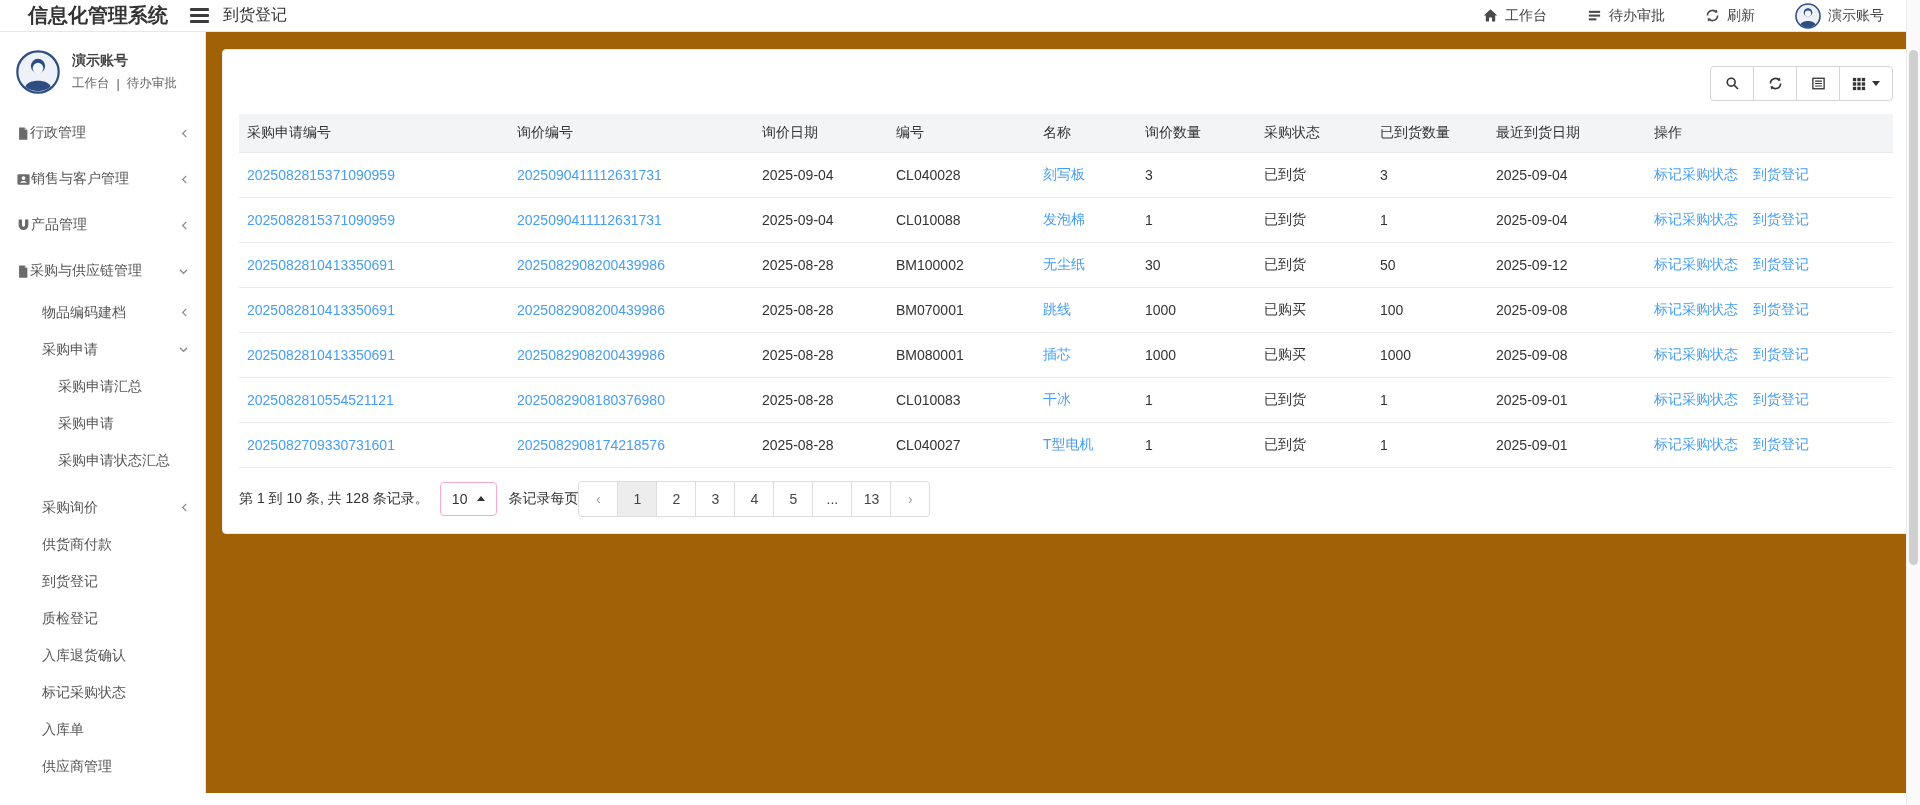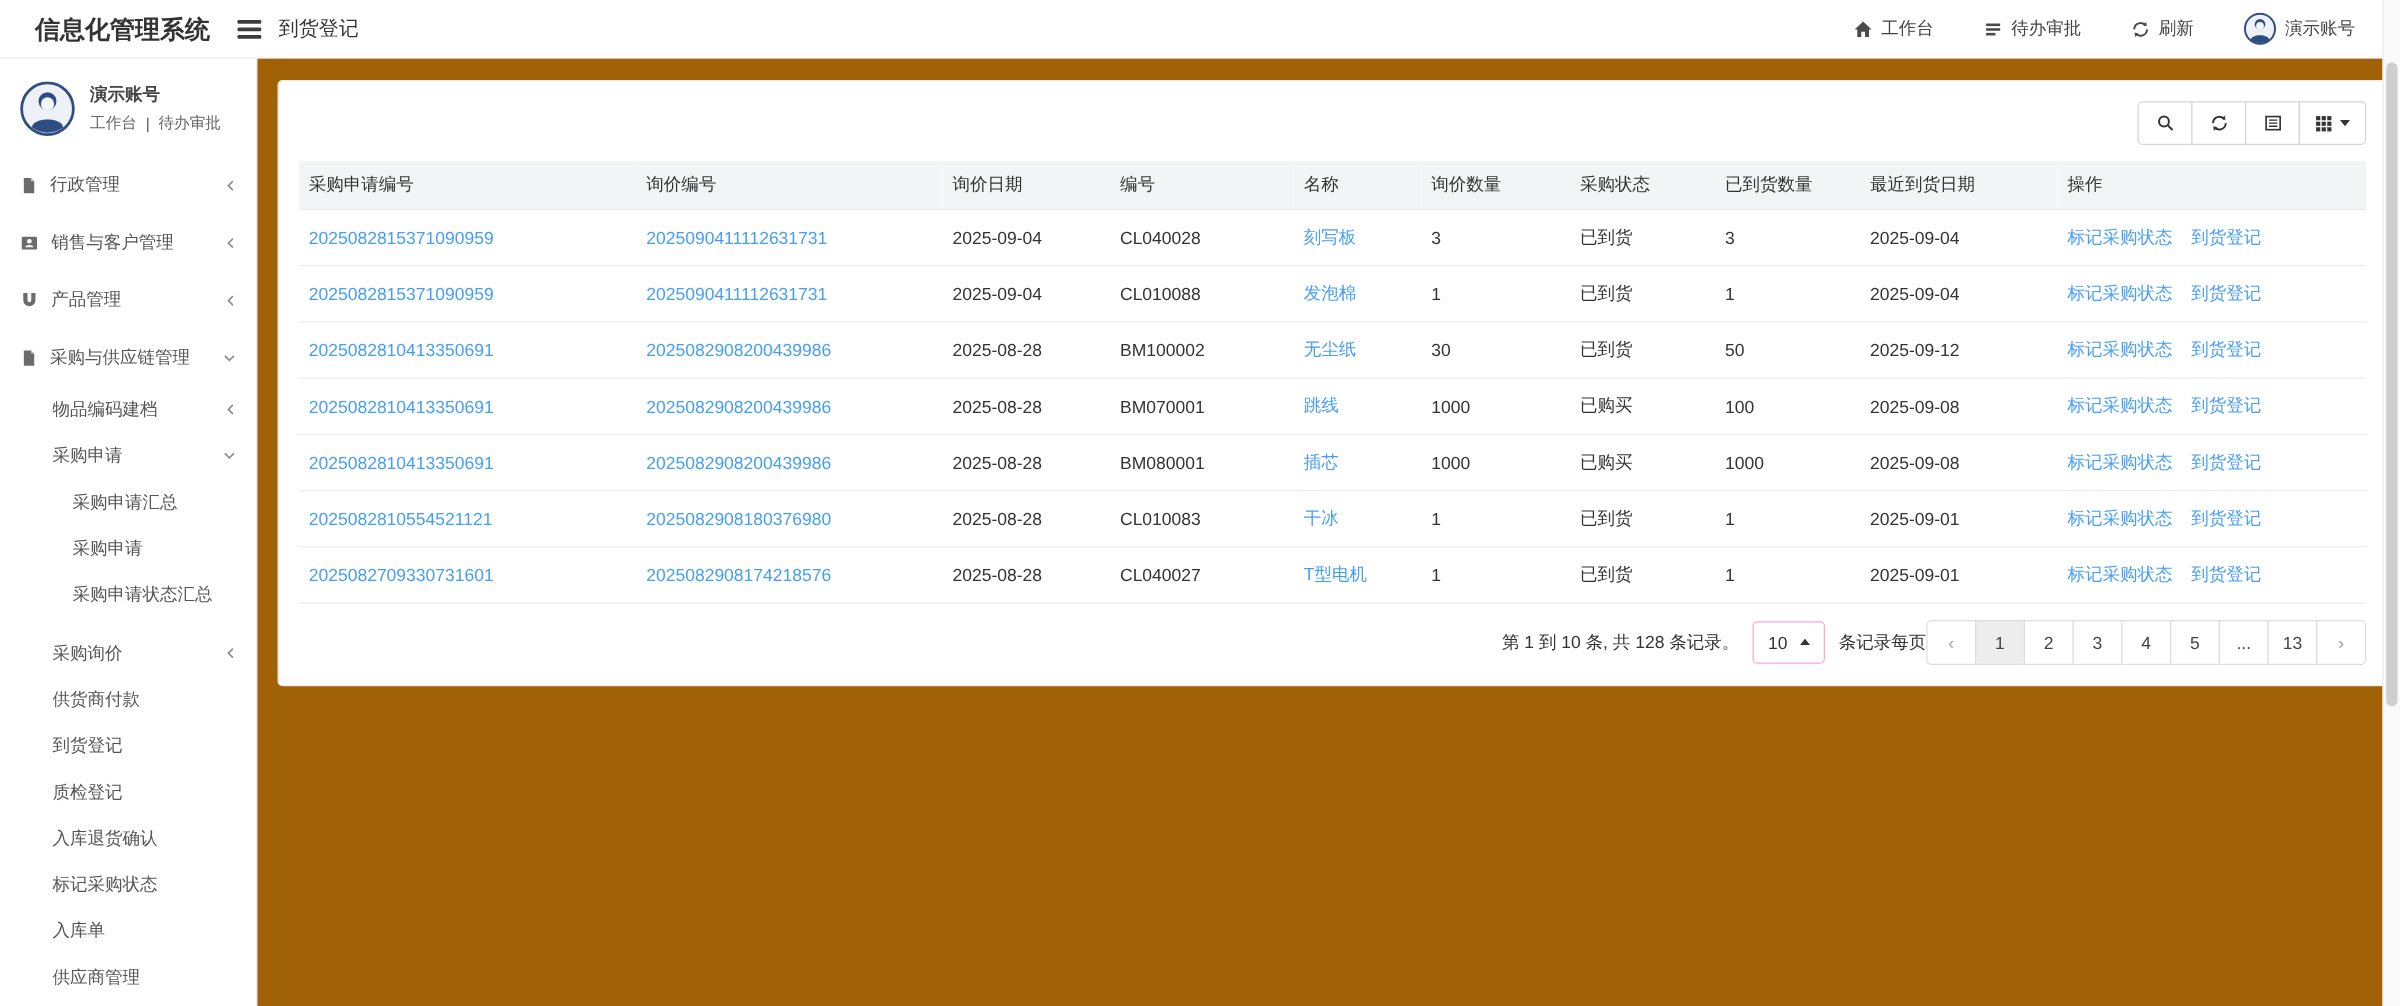--- a/index.html
+++ b/index.html
@@ -4,21 +4,21 @@
 <style>
   * { box-sizing: border-box; margin: 0; padding: 0; }
   html,body { width: 1920px; height: 805px; }
   body {
     font-family: "Liberation Sans", "DejaVu Sans", sans-serif;
     color: #333; background: #fff; overflow: hidden; position: relative;
   }
   svg { display:block; }
 
   
-  .topbar { height: 47px; display: flex; align-items: center; background:#fff;
+  .topbar { height: 32px; display: flex; align-items: center; background:#fff;
             border-bottom: 1px solid #e7e7e7; padding-right: 36px; justify-content: flex-end; }
   .brand { width: 178px; padding-left: 28px; font-size: 20px; font-weight: 700; color:#333; white-space: nowrap; }
   .hamburger { width: 19px; display:flex; flex-direction:column; gap:3px; cursor:pointer; margin: 0 14px 0 12px; }
   .hamburger span { height: 3px; background:#3c3c3c; border-radius:1px; }
   .page-title { font-size: 16px; color:#333; }
   .topbar-right { margin-left:auto; display:flex; align-items:center; gap: 40px; font-size: 14px; color:#444; }
   .topnav-item { display:flex; align-items:center; gap: 7px; cursor:pointer; white-space:nowrap; }
   .topnav-item .ticon { color:#4a4a4a; }
 
   
@@ -28,21 +28,21 @@
 
   
   .user-panel { display:flex; align-items:center; gap: 12px; padding: 6px 14px 16px 16px; }
   .user-meta .user-name { font-size: 14px; font-weight: 700; color:#444; margin-bottom: 5px; }
   .user-links { font-size: 12.5px; color:#666; display:flex; gap: 7px; align-items:center; }
   .user-links .sep { color:#555; }
   .user-links span { cursor:pointer; }
 
   .menu { list-style:none; }
   .menu li { display:flex; align-items:center; font-size: 14px; color:#555; cursor:pointer; }
-  .lvl1 { height: 46px; padding: 0 16px; gap: 10px; justify-content: center; }
+  .lvl1 { height: 46px; padding: 0 16px; gap: 0; justify-content: center; }
   .lvl1 .mi { color:#6b6b6b; flex-shrink:0; }
   .lvl2 { height: 37px; padding: 0 16px 0 42px; }
   .lvl3 { height: 37px; padding: 0 16px 0 58px; }
   .gap-top { margin-top: 10px; }
   .chev { margin-left:auto; color:#8a8a8a; display:flex; }
 
   
   .card { background:#fff; border:1px solid #e8eaec; border-radius: 4px; padding: 16px; }
   .toolbar { display:flex; justify-content:flex-end; margin-bottom: 13px; }
   .btn-group { display:flex; }
@@ -58,21 +58,21 @@
   
   table { width:100%; border-collapse: collapse; table-layout: fixed; font-size: 14px; }
   thead th { background:#f2f4f6; text-align:left; font-weight: 400; color:#333; height: 38px;
              padding: 0 8px; border-bottom: 1px solid #e6e9ec; white-space:nowrap; overflow:hidden; }
   tbody td { height: 45px; padding: 0 8px; border-bottom: 1px solid #ebebeb; color:#333;
              white-space:nowrap; overflow:hidden; }
   a.link { color:#469ef4; text-decoration:none; cursor:pointer; }
   td.actions a { margin-right: 15px; }
 
   
-  .table-footer { display:flex; align-items:center; justify-content:flex-end; margin-top: 13px; }
+  .table-footer { display:flex; align-items:center; justify-content:flex-start; margin-top: 13px; }
   .pg-info { display:flex; align-items:center; gap: 11px; font-size: 14px; color:#333; }
   .page-size { display:inline-flex; align-items:center; gap: 10px; border:1px solid #f9a8d4; border-radius:4px;
                padding: 8px 11px; cursor:pointer; font-size: 14px; background:#fff; }
   .pagination { display:flex; list-style:none; }
   .pagination li { min-width: 40px; height: 36px; line-height: 34px; text-align:center; border:1px solid #ddd;
                    margin-left:-1px; font-size:14px; color:#444; cursor:pointer; background:#fff; padding:0 6px; }
   .pagination li:first-child { border-radius:4px 0 0 4px; margin-left:0; color:#999; }
   .pagination li:last-child  { border-radius:0 4px 4px 0; color:#999; }
   .pagination li.active { background:#ededee; }
 

